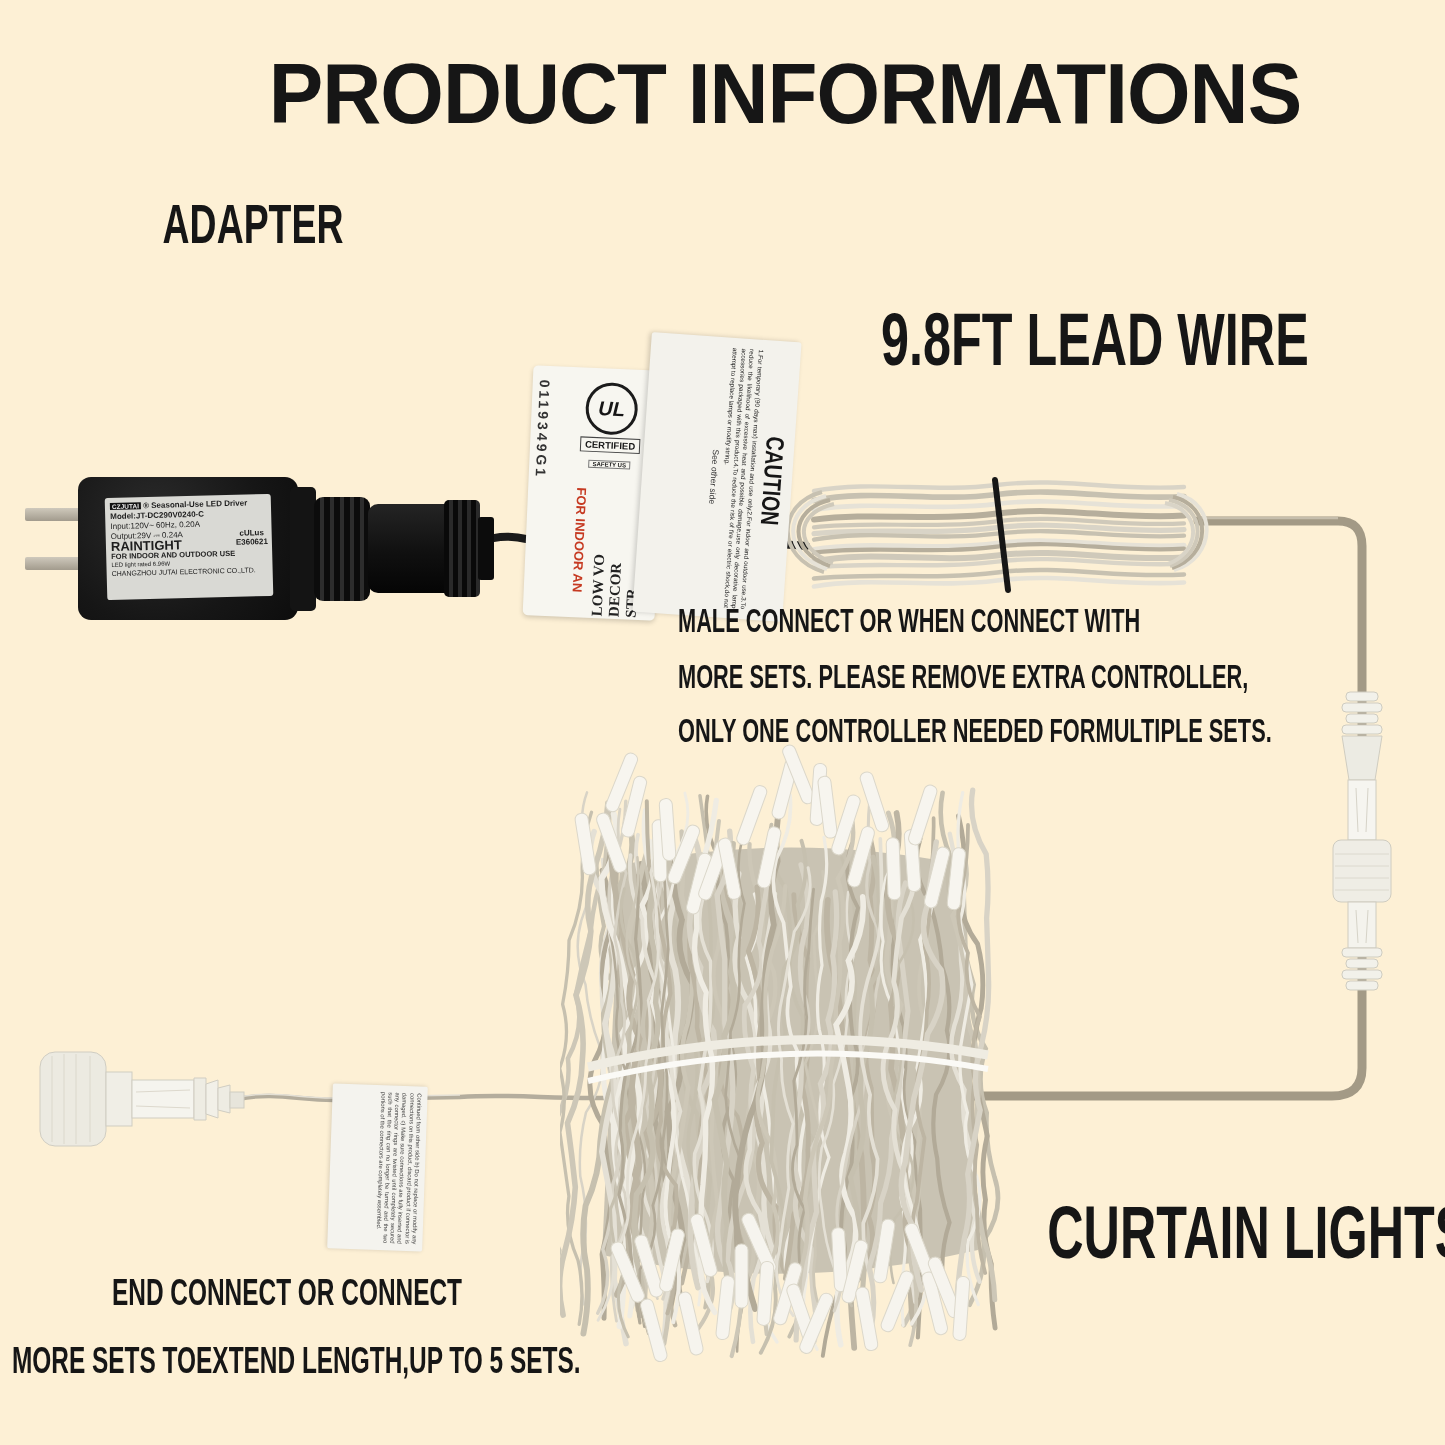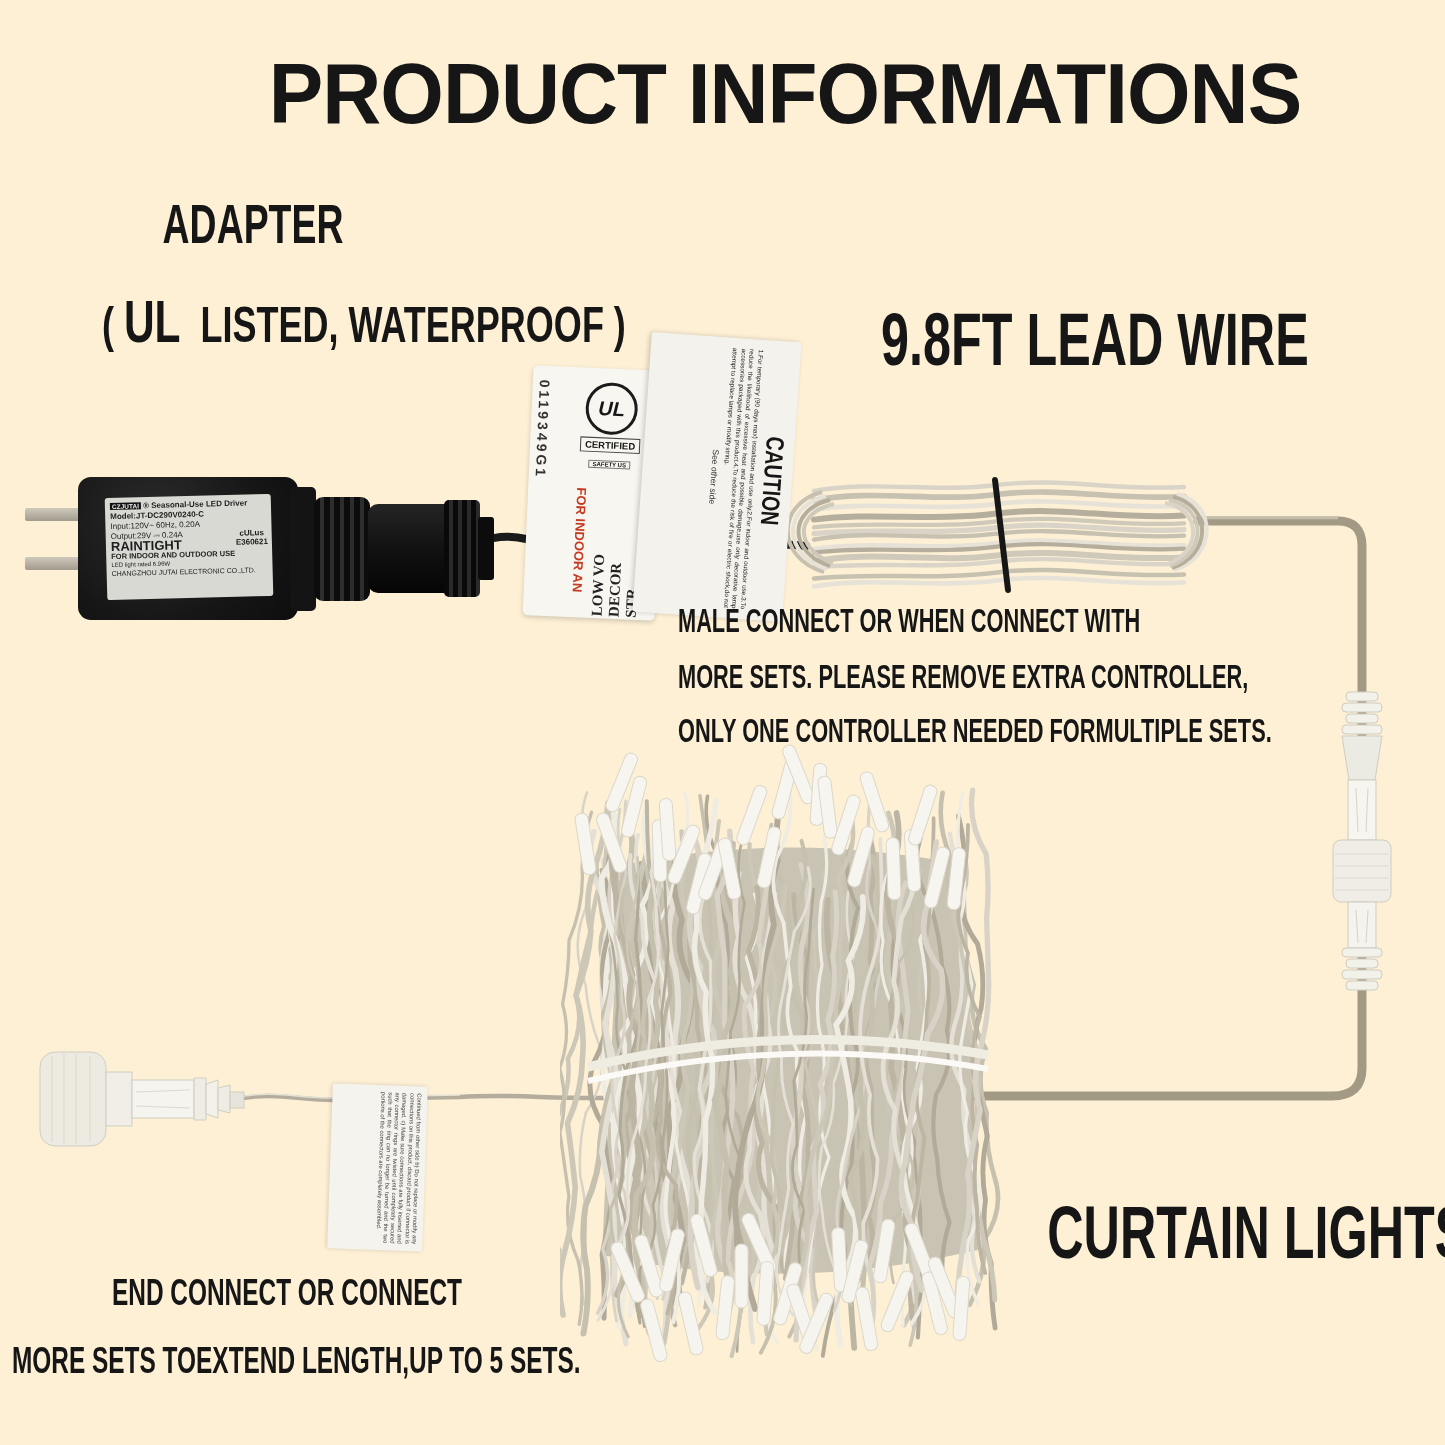--- a/index.html
+++ b/index.html
@@ -441,27 +441,20 @@
       <path d="M 170 40 L 182 36 L 182 74 L 170 70 Z" fill="#f2f0e8"></path>
       <path d="M 182 44 L 194 41 L 194 69 L 182 66 Z" fill="#eeece3"></path>
       <rect x="194" y="48" width="14" height="16" fill="#e7e5db"></rect>
     </g>
   </svg>
 
   <div id="mini-label" class="abs">Continued from other side  b) Do not replace or modify any connections on this product, discard product if connector is damaged. c) Make sure connections are fully inserted and any connector rings are twisted until completely secured such that the ring can no longer be turned and the two portions of the connectors are completely assembled.</div>
 
   <div id="title" class="abs hd txt">PRODUCT INFORMATIONS</div>
   <div id="adapter-h" class="abs hd condC txt">ADAPTER</div>
-  <div id="ul-sub" class="abs hd txt">
-    <span style="display:inline-block;transform:scaleX(.72);transform-origin:center;white-space:nowrap;">
-      <span>(</span>
-      <span class="big">UL</span>&nbsp;
-      <span>LISTED, WATERPROOF )</span>
-    </span>
-  </div>
   <div id="leadwire-h" class="abs hd condC txt">9.8FT LEAD WIRE</div>
   <div class="abs hd note condL txt" style="left:678px;top:602px;">MALE CONNECT OR WHEN CONNECT WITH</div>
   <div class="abs hd note condL txt" style="left:678px;top:658px;">MORE SETS. PLEASE REMOVE EXTRA CONTROLLER,</div>
   <div class="abs hd note condL txt" style="left:678px;top:712px;">ONLY ONE CONTROLLER NEEDED FORMULTIPLE SETS.</div>
   <div id="curtain-h" class="abs hd condC txt">CURTAIN LIGHTS</div>
   <div class="abs hd note2 condL txt" style="left:112px;top:1272px;">END CONNECT OR CONNECT</div>
   <div class="abs hd note2 condL txt" style="left:12px;top:1340px;">MORE SETS TOEXTEND LENGTH,UP TO 5 SETS.</div>
 </div>
 
 </body></html>

